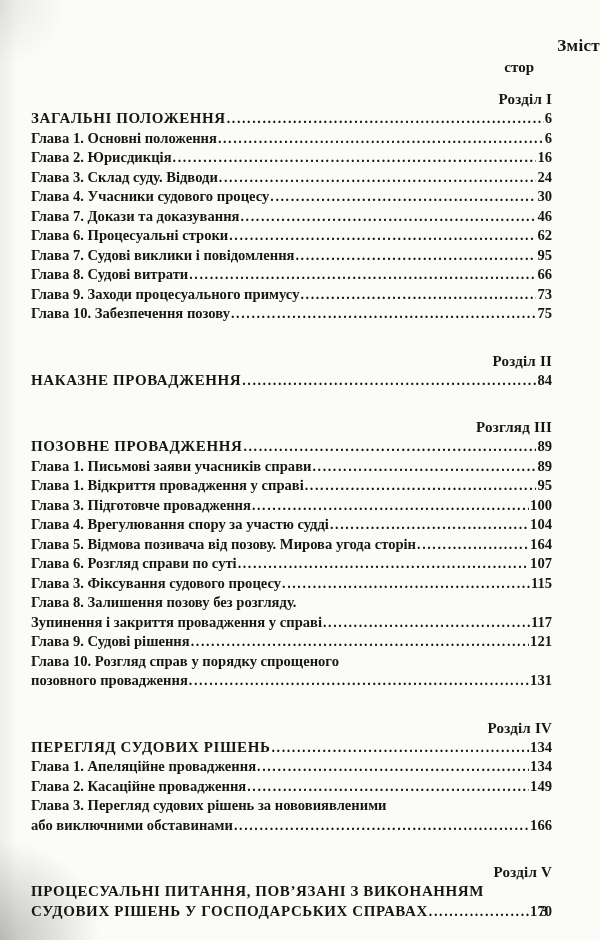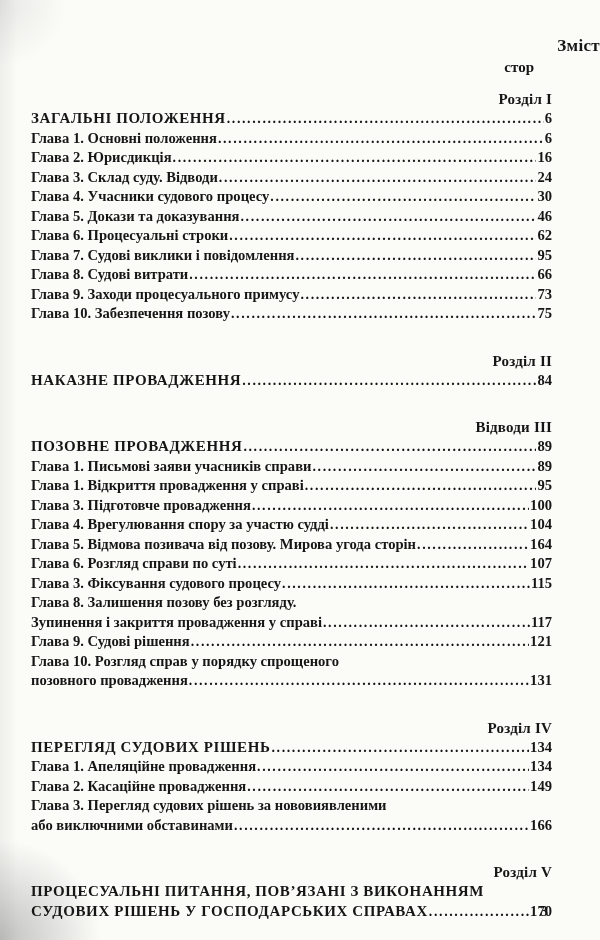--- a/index.html
+++ b/index.html
@@ -106,21 +106,21 @@
           <span class="entry-text">Глава 3. Склад суду. Відводи</span>
           <span class="leader"></span>
           <span class="page-num">24</span>
         </div>
         <div class="row">
           <span class="entry-text">Глава 4. Учасники судового процесу</span>
           <span class="leader"></span>
           <span class="page-num">30</span>
         </div>
         <div class="row">
-          <span class="entry-text">Глава 5. Докази та доказування</span>
+          <span class="entry-text">Глава 7. Докази та доказування</span>
           <span class="leader"></span>
           <span class="page-num">46</span>
         </div>
         <div class="row">
           <span class="entry-text">Глава 6. Процесуальні строки</span>
           <span class="leader"></span>
           <span class="page-num">62</span>
         </div>
         <div class="row">
           <span class="entry-text">Глава 7. Судові виклики і повідомлення</span>
@@ -145,21 +145,21 @@
       </div>
       <div class="section">
         <div class="section-heading">Розділ II</div>
         <div class="row caps">
           <span class="entry-text">НАКАЗНЕ ПРОВАДЖЕННЯ</span>
           <span class="leader"></span>
           <span class="page-num">84</span>
         </div>
       </div>
       <div class="section">
-        <div class="section-heading">Відводи III</div>
+        <div class="section-heading">Розгляд III</div>
         <div class="row caps">
           <span class="entry-text">ПОЗОВНЕ ПРОВАДЖЕННЯ</span>
           <span class="leader"></span>
           <span class="page-num">89</span>
         </div>
         <div class="row">
           <span class="entry-text">Глава 1. Письмові заяви учасників справи</span>
           <span class="leader"></span>
           <span class="page-num">89</span>
         </div>

